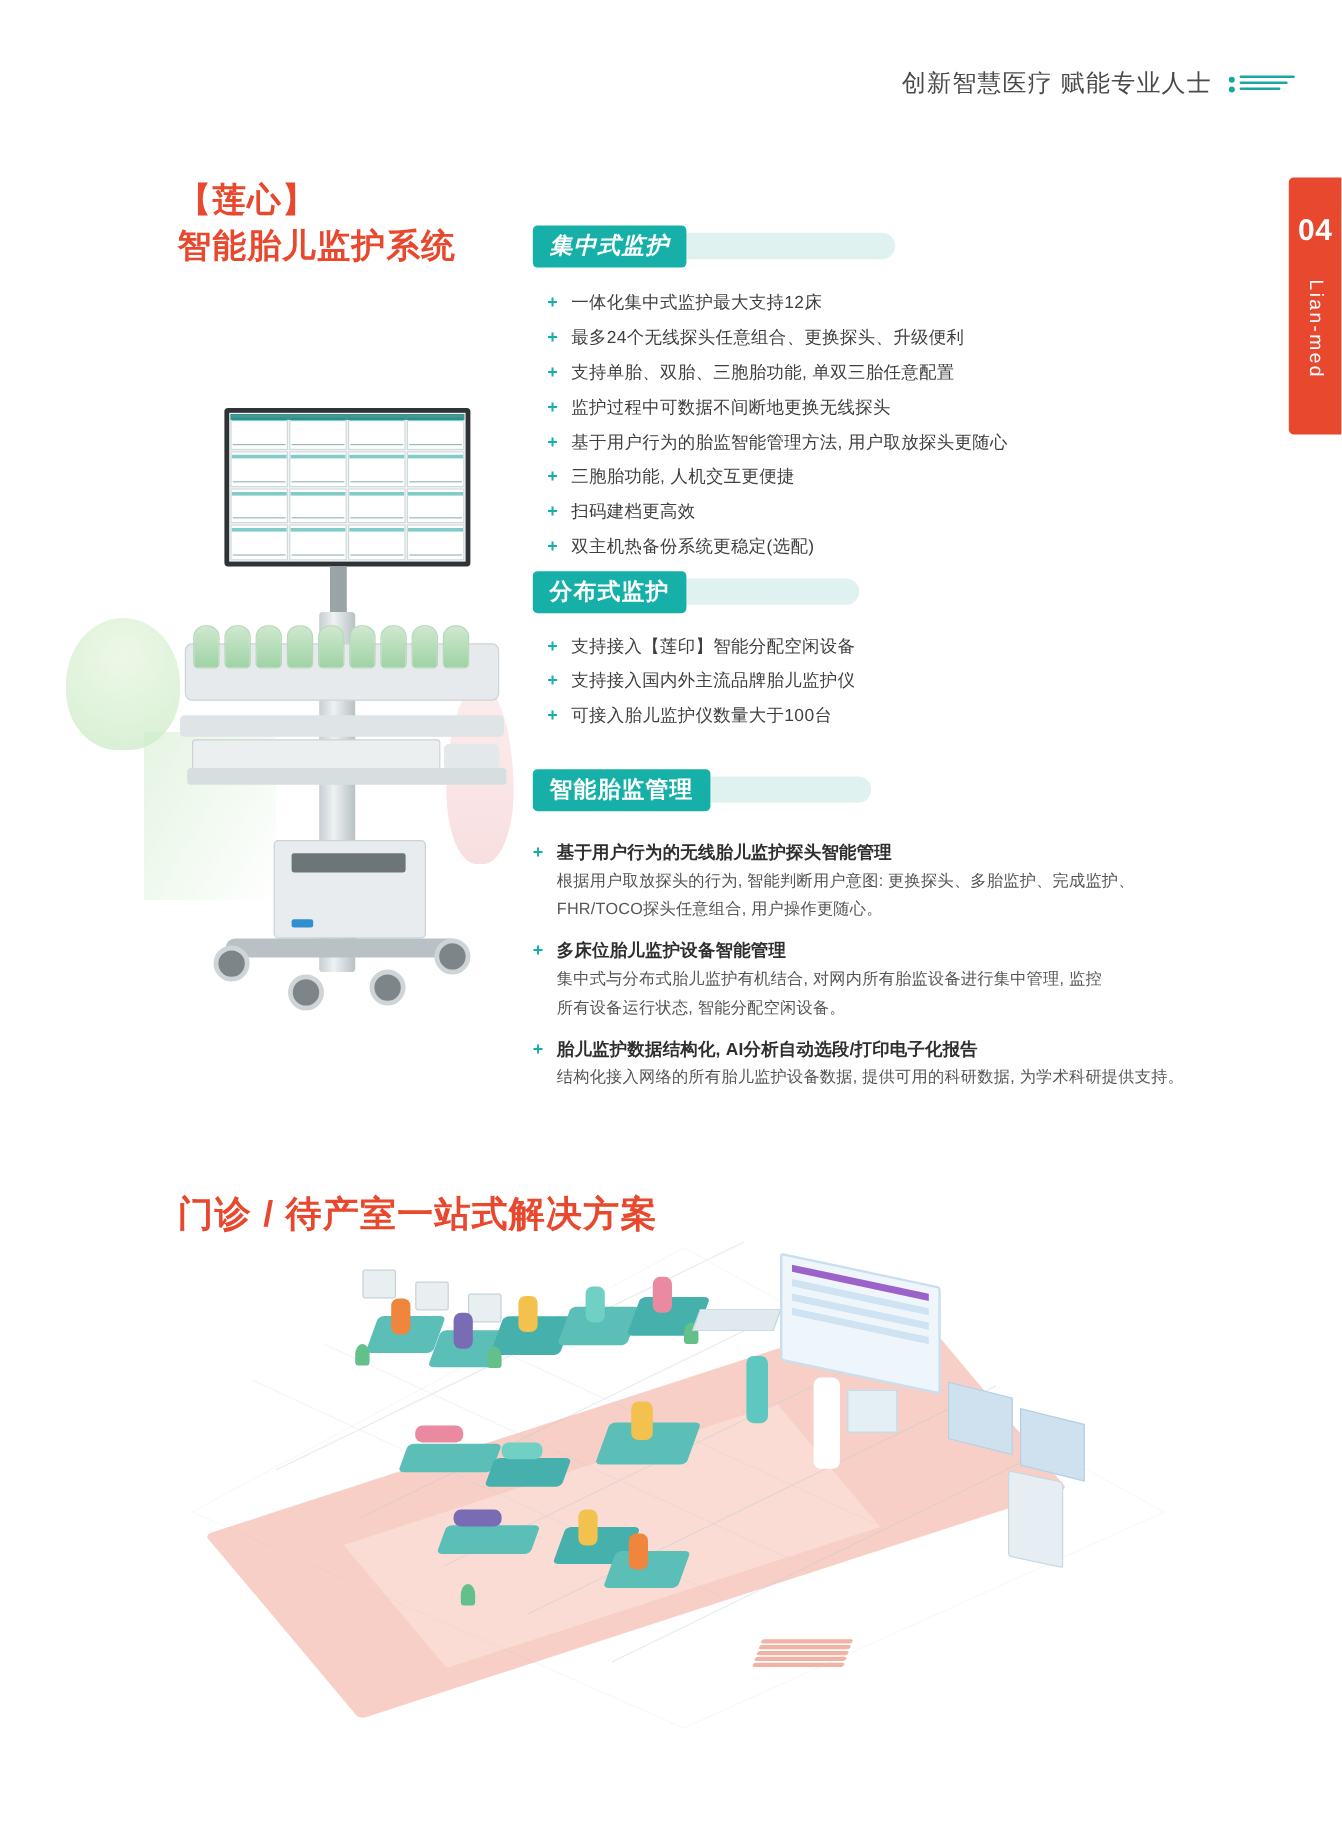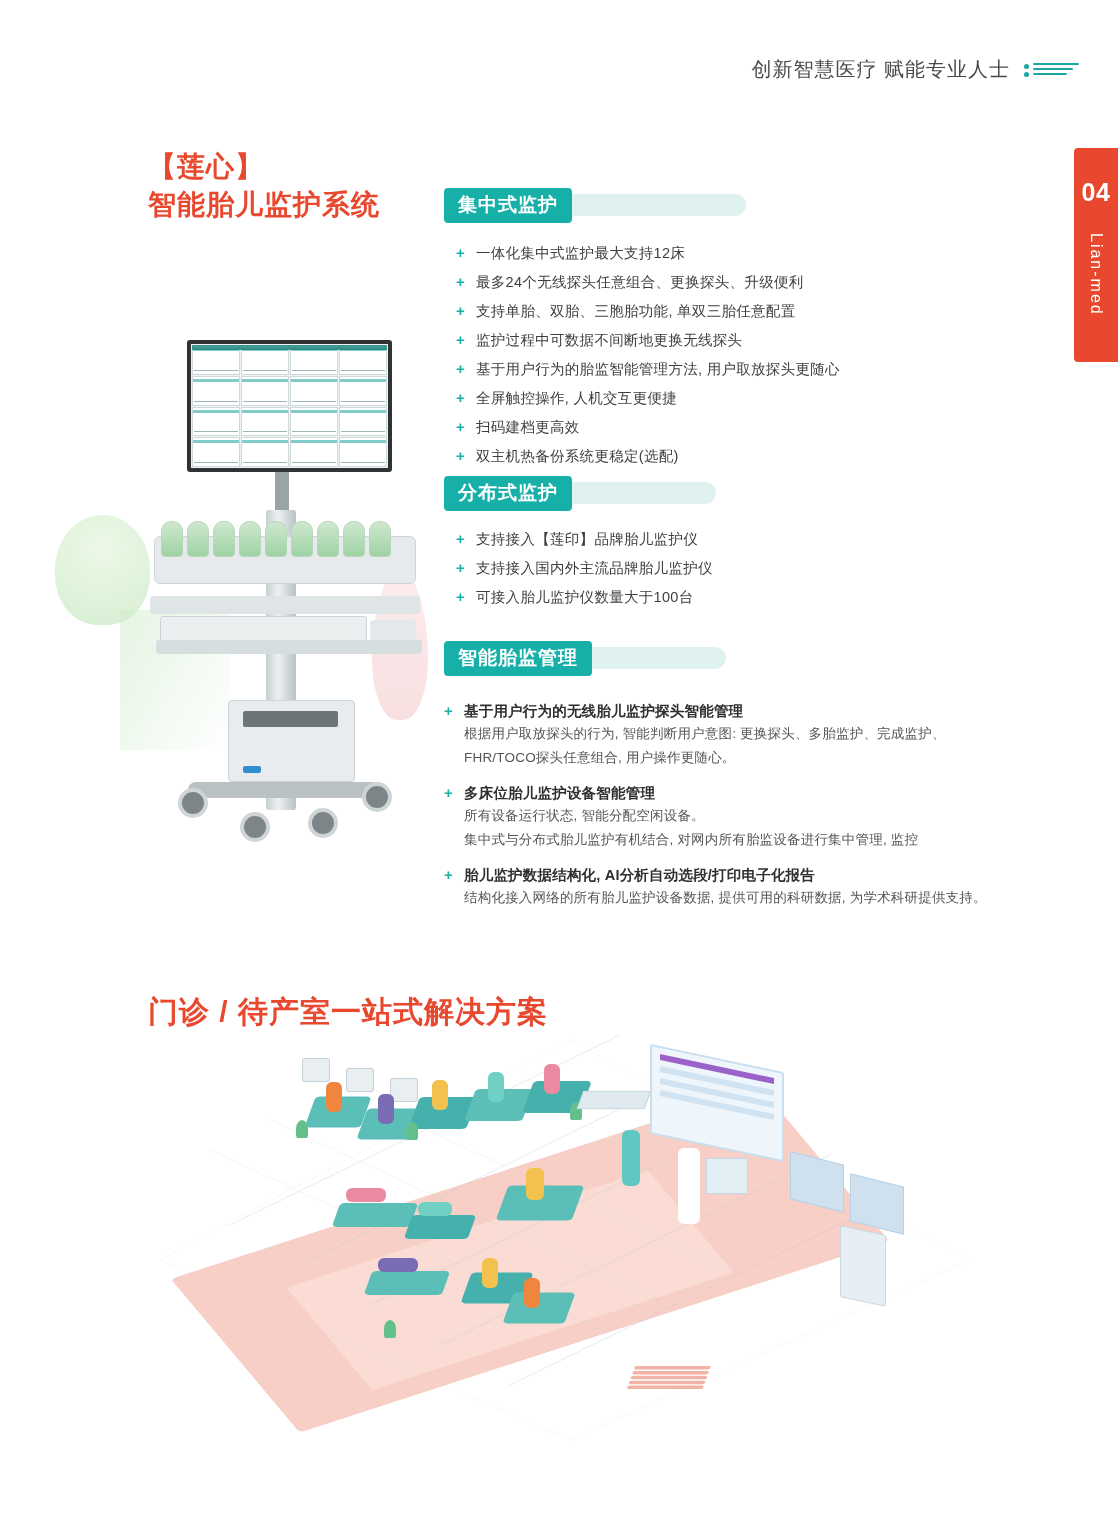--- a/index.html
+++ b/index.html
@@ -569,21 +569,21 @@
     <div class="lamp"></div>
   </div>
 
   <div class="base"></div>
   <div class="wheel" style="left:118px; top:468px;"></div>
   <div class="wheel" style="left:180px; top:492px;"></div>
   <div class="wheel" style="left:248px; top:488px;"></div>
   <div class="wheel" style="left:302px; top:462px;"></div>
 </div>
 
-<div class="sec-head" style="left:444px; top:190px;">
+<div class="sec-head" style="left:444px; top:190px;font-style:italic;">
   <span class="pill">集中式监护</span>
   <span class="tail" style="width:180px;"></span>
 </div>
 
 <div class="bullets" style="left:456px; top:242px; width:600px;">
   <div class="bullet-row">
     <span class="bullet-plus">+</span>
     <span class="bullet-text">一体化集中式监护最大支持12床</span>
   </div>
   <div class="bullet-row">
@@ -597,41 +597,41 @@
   <div class="bullet-row">
     <span class="bullet-plus">+</span>
     <span class="bullet-text">监护过程中可数据不间断地更换无线探头</span>
   </div>
   <div class="bullet-row">
     <span class="bullet-plus">+</span>
     <span class="bullet-text">基于用户行为的胎监智能管理方法, 用户取放探头更随心</span>
   </div>
   <div class="bullet-row">
     <span class="bullet-plus">+</span>
-    <span class="bullet-text">全屏触控操作, 人机交互更便捷</span>
+    <span class="bullet-text">三胞胎功能, 人机交互更便捷</span>
   </div>
   <div class="bullet-row">
     <span class="bullet-plus">+</span>
     <span class="bullet-text">扫码建档更高效</span>
   </div>
   <div class="bullet-row">
     <span class="bullet-plus">+</span>
     <span class="bullet-text">双主机热备份系统更稳定(选配)</span>
   </div>
 </div>
 
 <div class="sec-head" style="left:444px; top:478px;">
   <span class="pill">分布式监护</span>
   <span class="tail" style="width:150px;"></span>
 </div>
 
 <div class="bullets" style="left:456px; top:528px; width:600px;">
   <div class="bullet-row">
     <span class="bullet-plus">+</span>
-    <span class="bullet-text">支持接入【莲印】品牌胎儿监护仪</span>
+    <span class="bullet-text">支持接入【莲印】智能分配空闲设备</span>
   </div>
   <div class="bullet-row">
     <span class="bullet-plus">+</span>
     <span class="bullet-text">支持接入国内外主流品牌胎儿监护仪</span>
   </div>
   <div class="bullet-row">
     <span class="bullet-plus">+</span>
     <span class="bullet-text">可接入胎儿监护仪数量大于100台</span>
   </div>
 </div>
@@ -652,22 +652,22 @@
       <div>FHR/TOCO探头任意组合, 用户操作更随心。</div>
     </div>
   </div>
 
   <div class="mgmt-item">
     <div class="mgmt-head">
       <span class="plus">+</span>
       <span class="htext">多床位胎儿监护设备智能管理</span>
     </div>
     <div class="mgmt-body">
+      <div>集中式与分布式胎儿监护有机结合, 对网内所有胎监设备进行集中管理, 监控</div>
       <div>所有设备运行状态, 智能分配空闲设备。</div>
-      <div>集中式与分布式胎儿监护有机结合, 对网内所有胎监设备进行集中管理, 监控</div>
     </div>
   </div>
 
   <div class="mgmt-item">
     <div class="mgmt-head">
       <span class="plus">+</span>
       <span class="htext">胎儿监护数据结构化, AI分析自动选段/打印电子化报告</span>
     </div>
     <div class="mgmt-body">
       <div>结构化接入网络的所有胎儿监护设备数据, 提供可用的科研数据, 为学术科研提供支持。</div>

